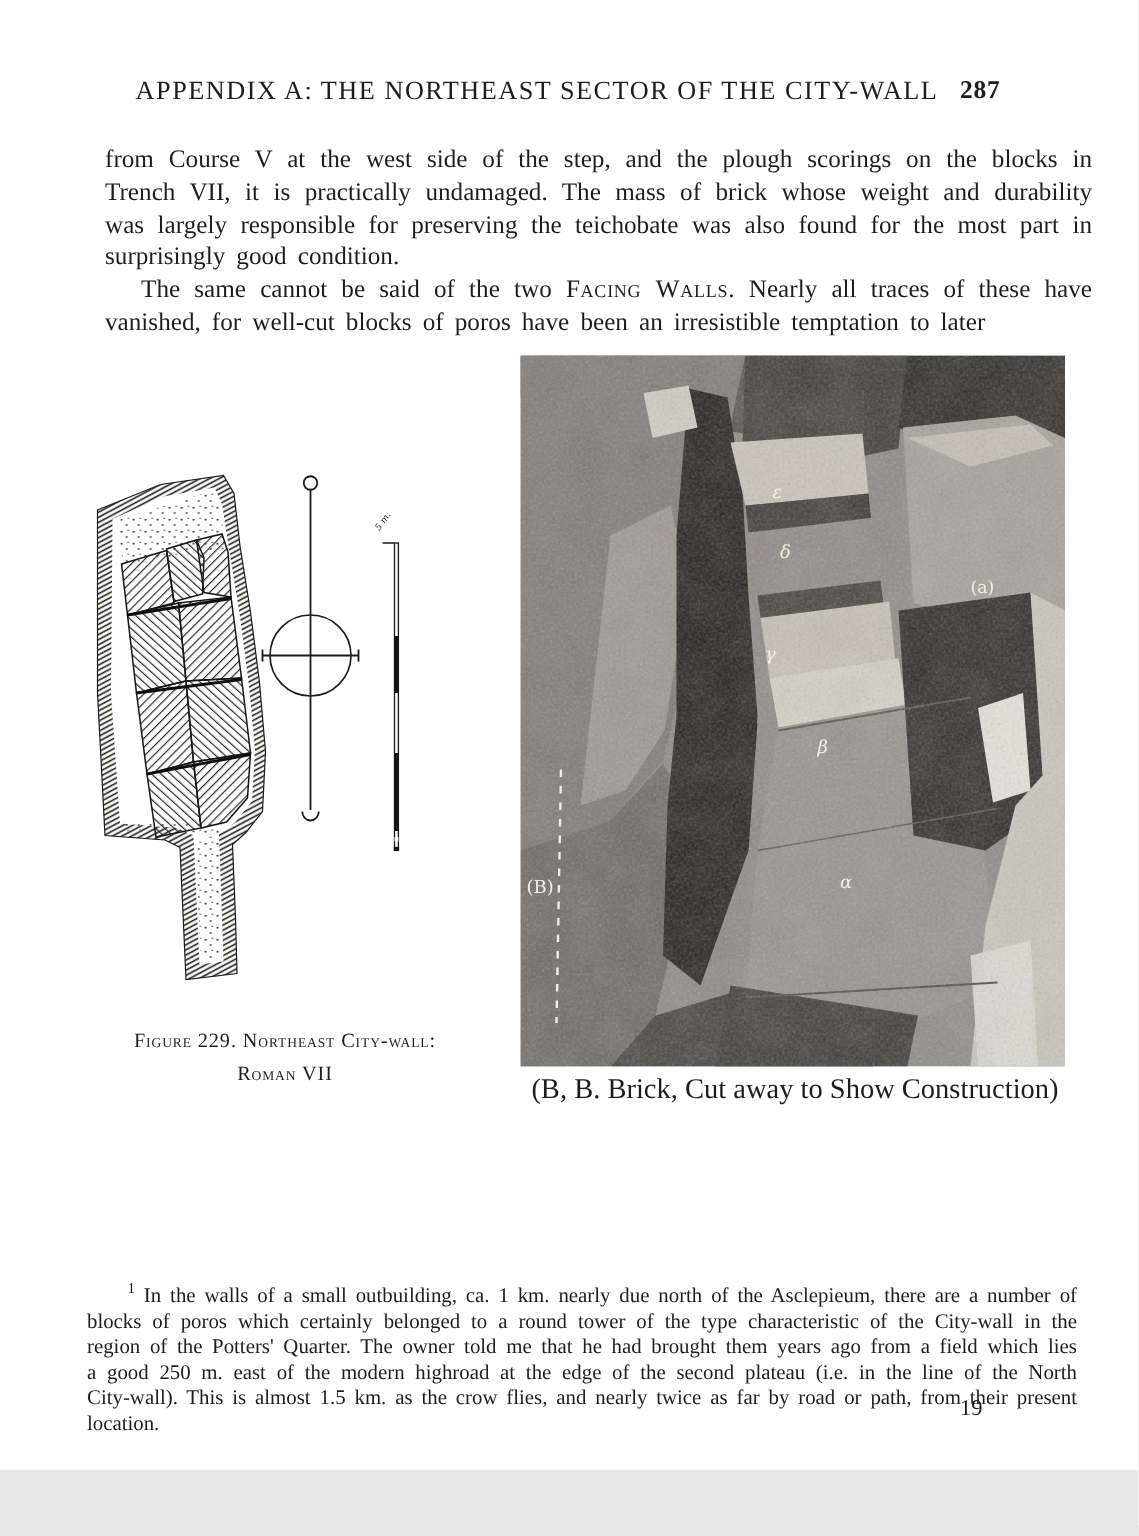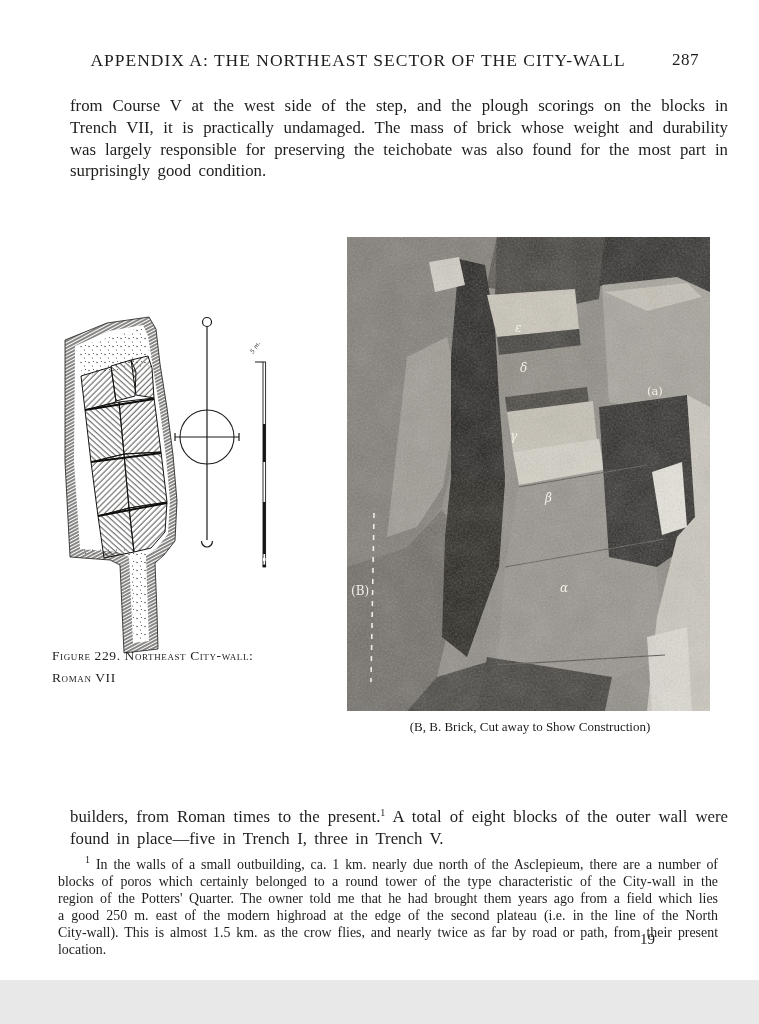--- a/index.html
+++ b/index.html
@@ -6,43 +6,43 @@
   .page{
     position:relative; width:759px; height:980px; background:#ffffff;
     font-family:"Liberation Serif", serif; color:#1f1d1b; overflow:hidden;
     margin:0 auto;
   }
   .header{
     position:absolute; top:50px; left:58px; width:600px; text-align:center;
     font-size:17.5px; letter-spacing:1px; white-space:nowrap;
   }
   .folio-top{
-    position:absolute; top:50px; left:672px; font-size:17px; letter-spacing:.5px;
+    position:absolute; top:50px; left:640px; font-size:17px; letter-spacing:.5px;font-weight:bold;
   }
   .para{
     position:absolute; left:58px; width:658px; text-align:justify;
     font-size:16.8px; line-height:21.8px; word-spacing:3.2px; margin:12px;
   }
   .p1{top:83px;}
   .p2{top:170px; text-indent:24px;}
   .p3{top:794px;}
   .sc{font-variant:small-caps; letter-spacing:.5px;}
   sup.fnref{font-size:10px; line-height:0; vertical-align:6px;}
   .fig-drawing{position:absolute; left:55px; top:312px;}
   .fig-photo{position:absolute; left:347px; top:237px;}
   .cap229{
-    position:absolute; left:52px; top:645px; width:276px; 
+    position:absolute; left:52px; top:683px; width:276px; text-align:center;
     font-size:13.5px; line-height:22px; font-variant:small-caps; letter-spacing:.6px;
   }
   .cap230{
     position:absolute; left:340px; top:716px; width:380px; text-align:center;
     font-size:13.5px; line-height:18px; font-variant:small-caps; letter-spacing:.5px;
   }
   .cap230 .sub{
-    display:block; font-variant:normal; font-size:13px; letter-spacing:0; margin-top:2px;
+    display:block; font-variant:normal; font-size:19px; letter-spacing:0; margin-top:2px;
   }
   .footnote{
     position:absolute; left:58px; top:856px; width:660px; text-align:justify;
     font-size:13.9px; line-height:17px; word-spacing:2.4px; text-indent:27px; margin:0;
   }
   .footnote .it{}
   .folio-bottom{
     position:absolute; left:640px; top:931px; font-size:15px;
   }
 </style>
@@ -51,20 +51,23 @@
 
 <div class="page">
 
   <div class="header">
     <span>APPENDIX A: THE NORTHEAST SECTOR OF THE CITY-WALL</span>
   </div>
   <div class="folio-top">287</div>
 
   <p class="para p1">
     <span>from Course V at the west side of the step, and the plough scorings on the blocks in Trench VII, it is practically undamaged.  The mass of brick whose weight and durability was largely responsible for preserving the teichobate was also found for the most part in surprisingly good condition.</span>
+  </p>
+  <p class="para p2">
+    <span>The same cannot be said of the two </span><span class="sc">Facing Walls</span><span>.  Nearly all traces of these have vanished, for well-cut blocks of poros have been an irresistible temptation to later</span>
   </p>
 
   <svg class="fig-drawing" width="280" height="350" viewBox="0 0 280 350" xmlns="http://www.w3.org/2000/svg">
     <defs>
       <pattern id="rough" width="3" height="3" patternUnits="userSpaceOnUse" patternTransform="rotate(62)">
         <line x1="1" y1="0" x2="1" y2="3" stroke="#24221f" stroke-width="1.1"></line>
       </pattern>
       <pattern id="hNE" width="4.2" height="4.2" patternUnits="userSpaceOnUse" patternTransform="rotate(45)">
         <line x1="1" y1="0" x2="1" y2="4.2" stroke="#2c2a27" stroke-width="0.8"></line>
       </pattern>
@@ -193,23 +196,20 @@
 
   <div class="cap229">
     <span>Figure 229.  Northeast City-wall:</span><br>
     <span>Roman VII</span>
   </div>
 
   <div class="cap230">
     <span class="sub">(B, B.  Brick, Cut away to Show Construction)</span>
   </div>
 
-  <p class="para p3">
-    <span>builders, from Roman times to the present.</span><sup class="fnref">1</sup><span>  A total of eight blocks of the outer wall were found in place—five in Trench I, three in Trench V.</span>
-  </p>
 
   <p class="footnote">
     <sup class="fnref">1</sup><span> In the walls of a small outbuilding, </span><span class="it">ca.</span><span> 1 km. nearly due north of the Asclepieum, there are a number of blocks of poros which certainly belonged to a round tower of the type characteristic of the City-wall in the region of the Potters' Quarter.  The owner told me that he had brought them years ago from a field which lies a good 250 m. east of the modern highroad at the edge of the second plateau (i.e. in the line of the North City-wall).  This is almost 1.5 km. as the crow flies, and nearly twice as far by road or path, from their present location.</span>
   </p>
 
   <div class="folio-bottom">19</div>
 
 </div>
 
 </body></html>

